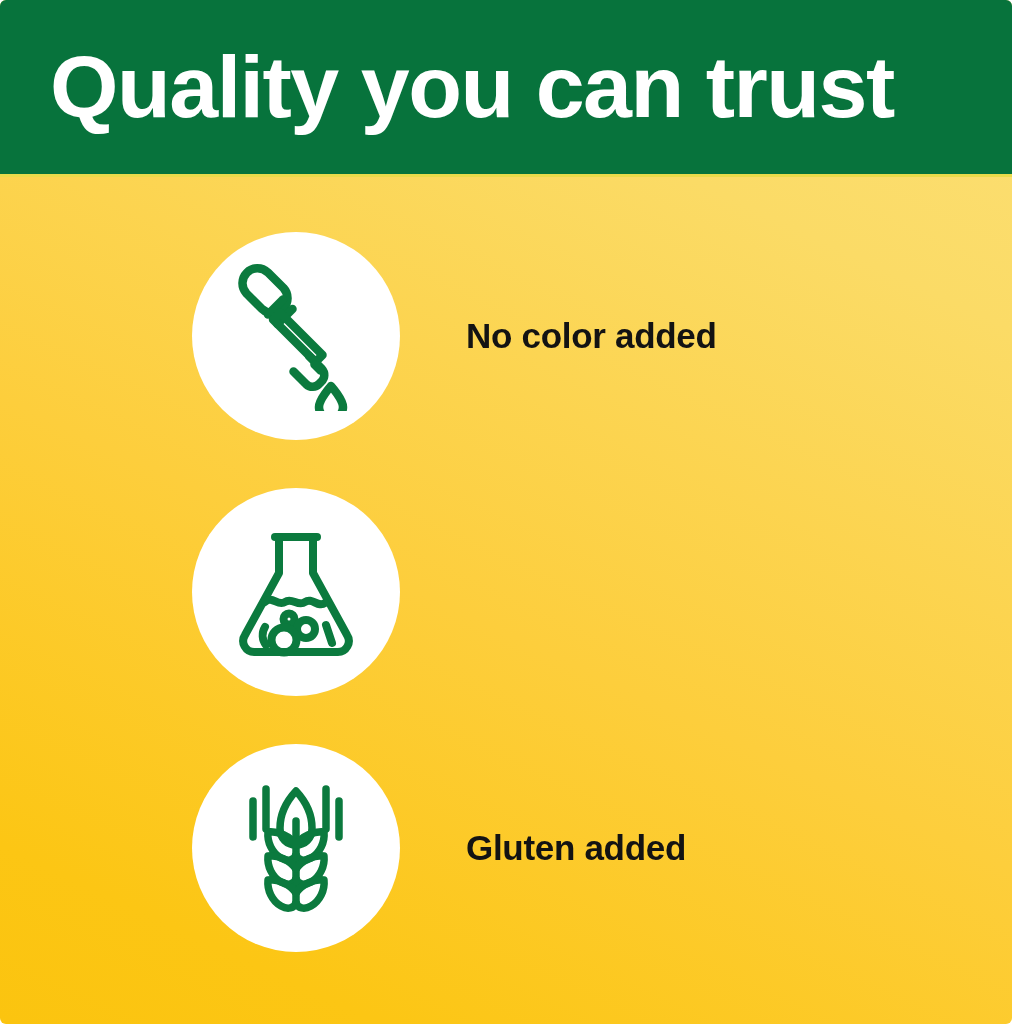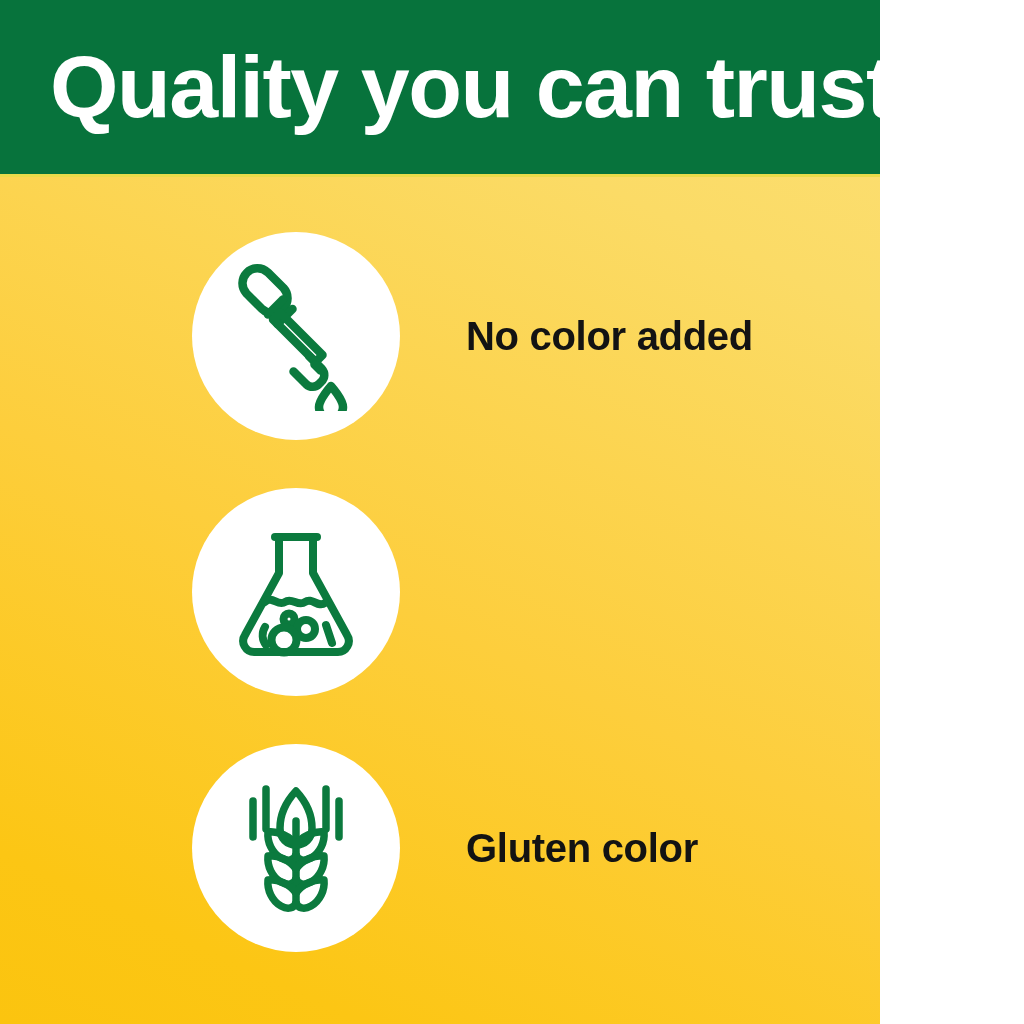--- a/index.html
+++ b/index.html
@@ -8,24 +8,25 @@
   }
   body {
     width: 1024px;
     height: 1024px;
     font-family: "Liberation Sans", sans-serif;
     overflow: hidden;
   }
 
   #banner {
     position: relative;
-    width: 880px;
+    width: 1012px;
     height: 1024px;
     background: linear-gradient(205deg, #FCE077 0%, #FBDB66 22%, #FDCE3C 58%, #FCC614 88%, #FBC40F 100%);
     overflow: hidden;
+    border-radius: 6px;
   }
 
   
   #header-band {
     position: absolute;
     left: 0;
     top: 0;
     width: 1024px;
     height: 174px;
     background: #07733C;
@@ -90,21 +91,21 @@
   }
 
   .feature-label {
     position: absolute;
     left: 466px;
     top: 0;
     height: 208px;
     display: flex;
     align-items: center;
     font-family: "Liberation Sans", sans-serif;
-    font-size: 40px;
+    font-size: 35px;
     font-weight: bold;
     letter-spacing: -0.3px;
     color: #131313;
     white-space: nowrap;
   }
 </style>
 </head>
 <body>
 
 <div id="banner">
@@ -180,17 +181,17 @@
             <path d="M75,72 c6,-9 18,-14 28,-13 c1,10 -4,21 -13,26 c-7,4 -13,2 -15,-3"></path>
 
             <path d="M75,96 c-6,-9 -18,-14 -28,-13 c-1,10 4,21 13,26 c7,4 13,2 15,-3"></path>
             <path d="M75,96 c6,-9 18,-14 28,-13 c1,10 -4,21 -13,26 c-7,4 -13,2 -15,-3"></path>
 
             <path d="M75,120 c-6,-9 -18,-14 -28,-13 c-1,10 4,21 13,26 c7,4 13,2 15,-3"></path>
             <path d="M75,120 c6,-9 18,-14 28,-13 c1,10 -4,21 -13,26 c-7,4 -13,2 -15,-3"></path>
           </g>
         </svg>
       </div>
-      <div class="feature-label">Gluten color</div>
+      <div class="feature-label">Gluten added</div>
     </div>
 
   </div>
 </div>
 
 </body></html>

